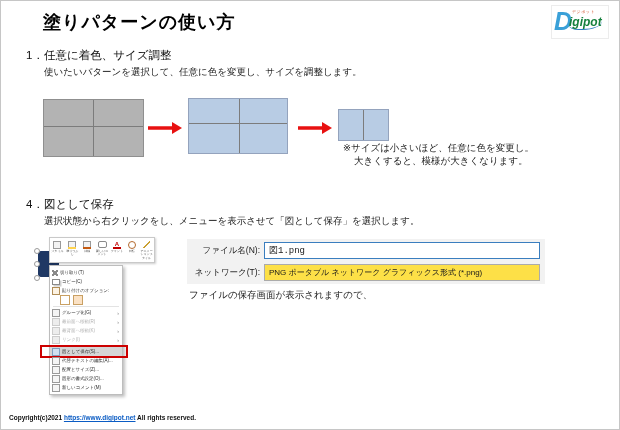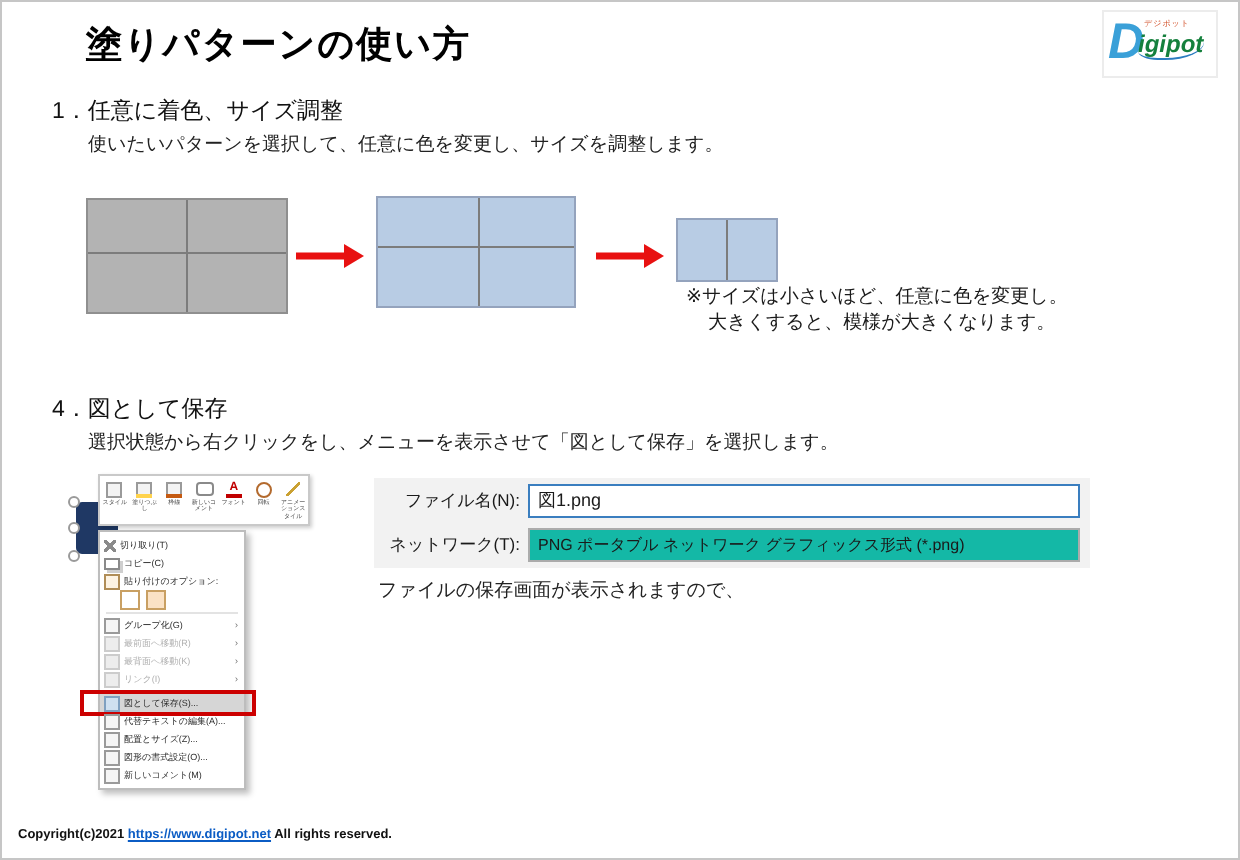--- a/index.html
+++ b/index.html
@@ -62,22 +62,22 @@
   .paste-row{display:flex;align-items:center;height:10px;padding-left:10px;gap:3px;}
   .paste-btn{width:8px;height:8px;border:1px solid #c9a063;background:#fff;}
   .paste-btn.b2{background:#fbe2c5;}
   .redbox{position:absolute;left:-10px;right:-6px;top:-2px;bottom:-2px;border:2px solid #cc0000;pointer-events:none;}
 
   
   .dialog{position:absolute;left:186px;top:238px;width:358px;height:45px;background:#f2f2f2;}
   .drow{position:absolute;left:0;height:19px;display:flex;align-items:center;}
   .dlabel{width:77px;text-align:right;font-size:8.5px;color:#1a1a1a;padding-right:4px;box-sizing:border-box;white-space:nowrap;}
   .dfield{height:17px;box-sizing:border-box;display:flex;align-items:center;padding:0 4px;font-size:9px;white-space:nowrap;overflow:hidden;}
-  .fname{width:276px;background:#fff;border:1.5px solid #3a7ebf;}
-  .ftype{width:276px;background:#14b8a6;border:1px solid #ababab;font-size:8px;}
+  .fname{width:276px;background:#fff;border:1.5px solid #3a7ebf;font-family:Liberation Mono, monospace;}
+  .ftype{width:276px;background:#fde047;border:1px solid #ababab;font-size:8px;}
 
   .footer{position:absolute;left:8px;top:413px;font-size:6.5px;font-weight:bold;color:#111;}
   .footer a{color:#0b5cc4;text-decoration:underline;}
 </style>
 </head>
 <body>
 
 <div class="page">
 
   <div class="title">塗りパターンの使い方</div>

